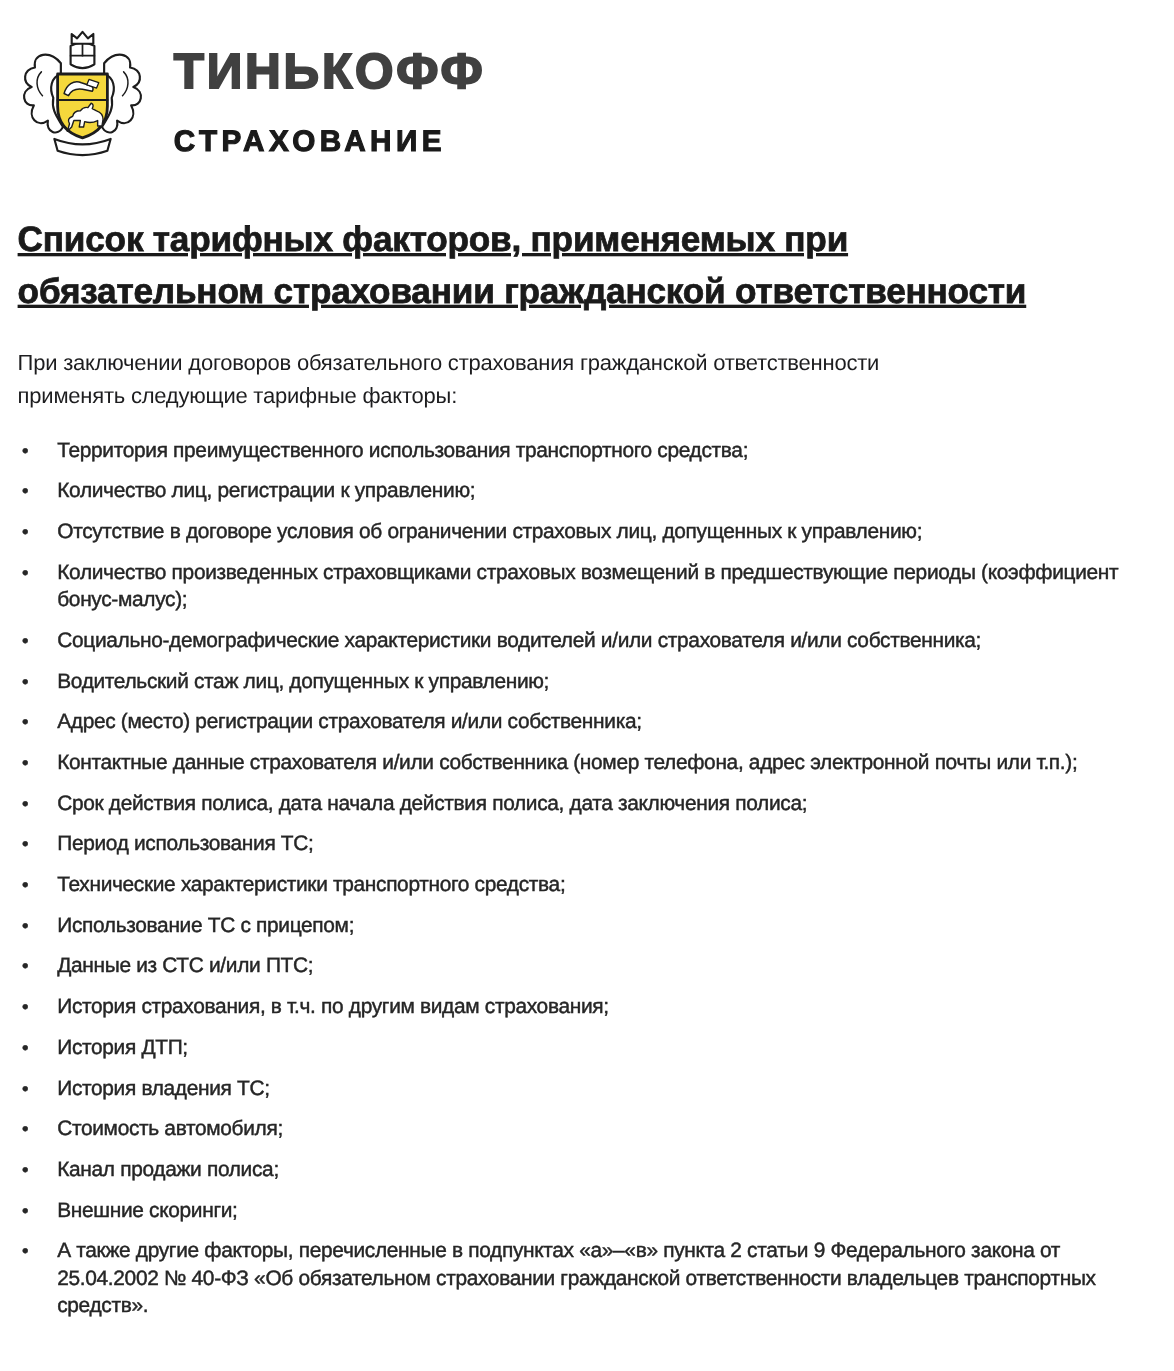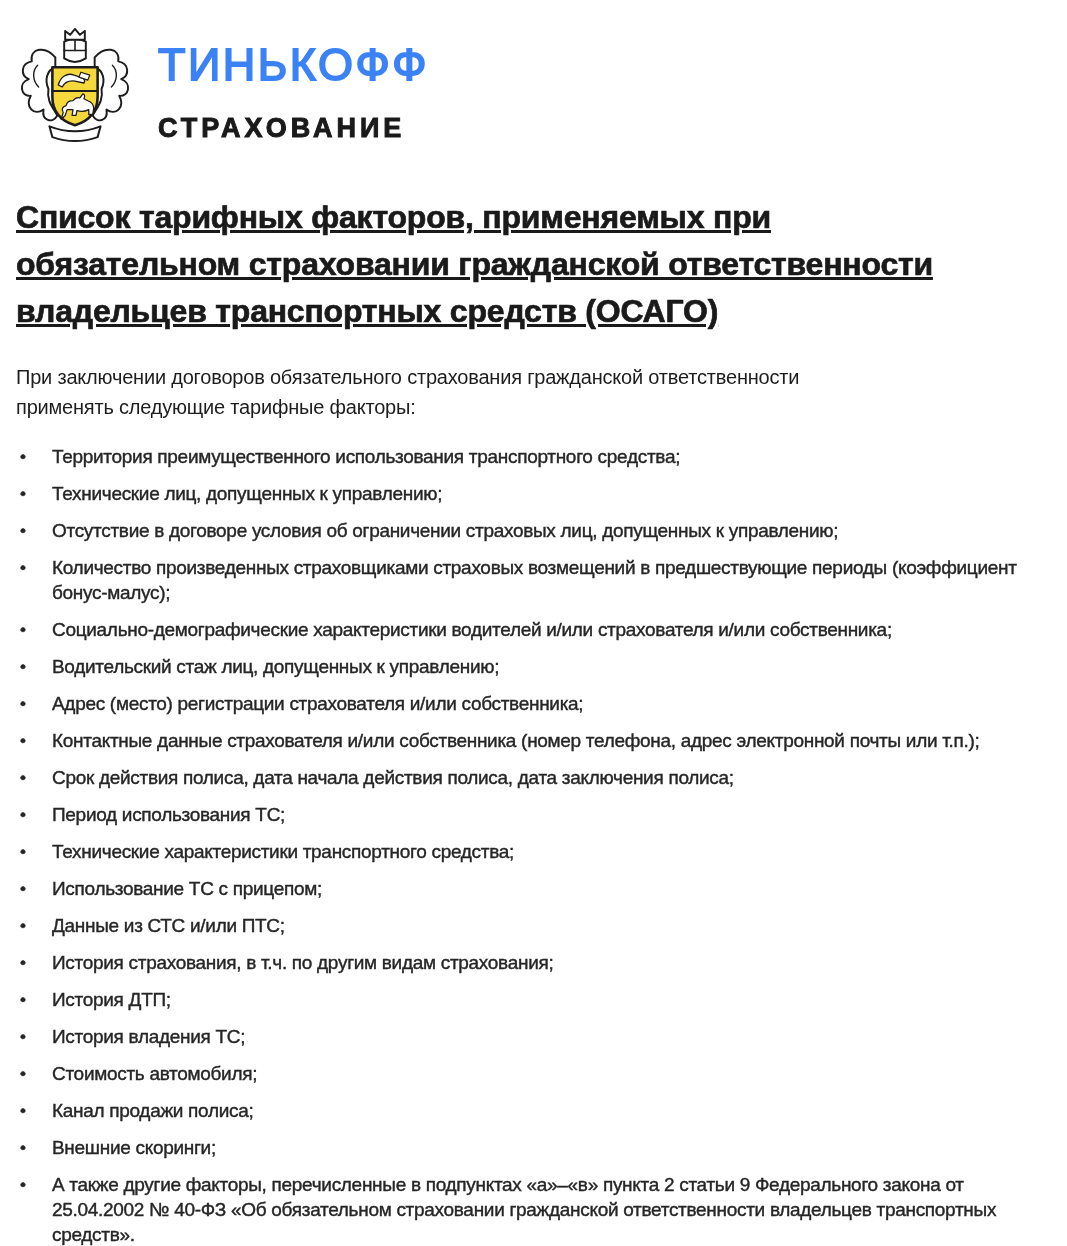--- a/index.html
+++ b/index.html
@@ -15,24 +15,24 @@
     padding: 26px 16px 0 16px;
     overflow: hidden;
     background: #ffffff;
   }
 
   
   .brand-header { display: flex; align-items: flex-start; }
   .crest-svg { width: 118px; height: 118px; flex: none; display: block; }
   .brand-text { margin: 16px 0 0 24px; }
   .brand-name {
-    font-size: 45px; line-height: 1; font-weight: 400;
+    font-size: 45px; line-height: 1; font-weight: 700;
     letter-spacing: 2.5px;
     -webkit-text-stroke: 1.8px currentColor;
-    color: #3b82f6;
+    color: #404040;
   }
   .brand-sub {
     margin-top: 28px;
     font-size: 27px; line-height: 1; font-weight: 700;
     letter-spacing: 4px;
     -webkit-text-stroke: 1px currentColor;
     color: #1a1a1a;
   }
 
   
@@ -131,38 +131,37 @@
     <div class="brand-text">
       <div class="brand-name">ТИНЬКОФФ</div>
       <div class="brand-sub">СТРАХОВАНИЕ</div>
     </div>
   </header>
 
   <main>
     <h1 class="doc-title">
       <div>Список тарифных факторов, применяемых при</div>
       <div>обязательном страховании гражданской ответственности</div>
-      <div>владельцев транспортных средств (ОСАГО)</div>
     </h1>
 
     <p class="doc-intro">
       <span style="display:block">При заключении договоров обязательного страхования гражданской ответственности</span>
       <span style="display:block">применять следующие тарифные факторы:</span>
     </p>
 
     <ul class="factors-list">
 
         <li class="factor-item">
           <span class="bullet-marker">•</span>
           <span>Территория преимущественного использования транспортного средства;</span>
         </li>
 
         <li class="factor-item">
           <span class="bullet-marker">•</span>
-          <span>Технические лиц, допущенных к управлению;</span>
+          <span>Количество лиц, регистрации к управлению;</span>
         </li>
 
         <li class="factor-item">
           <span class="bullet-marker">•</span>
           <span>Отсутствие в договоре условия об ограничении страховых лиц, допущенных к управлению;</span>
         </li>
 
         <li class="factor-item">
           <span class="bullet-marker">•</span>
           <span>Количество произведенных страховщиками страховых возмещений в предшествующие периоды (коэффициент бонус-малус);</span>

